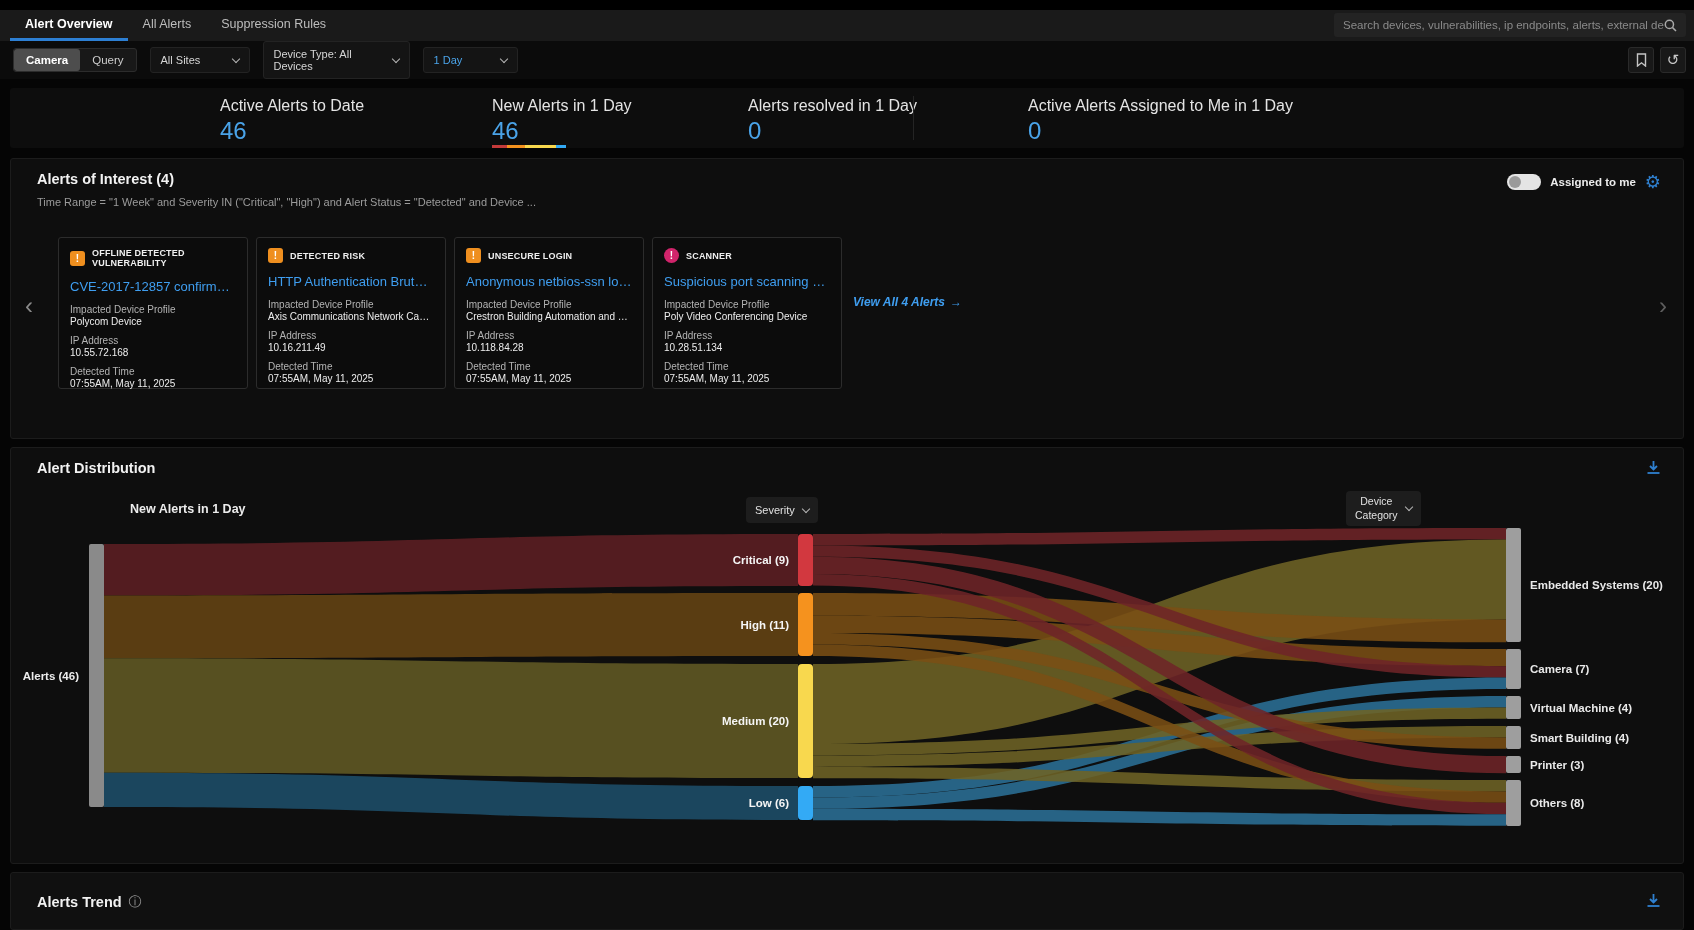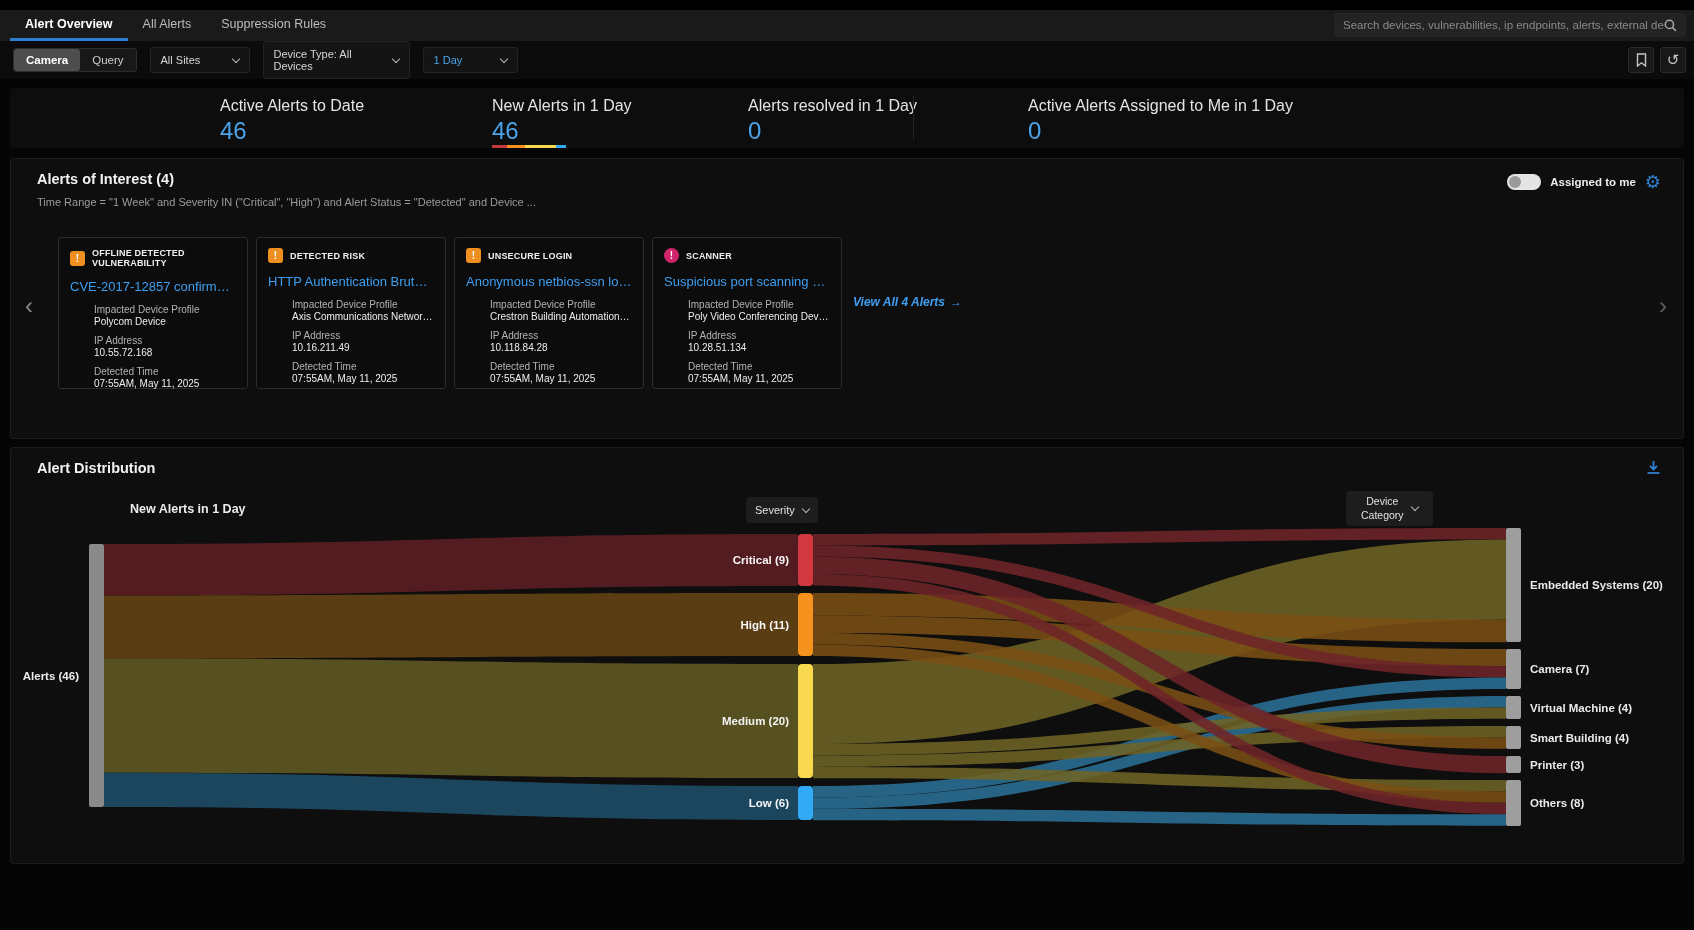--- a/index.html
+++ b/index.html
@@ -49,35 +49,35 @@
   .toggle .knob { position:absolute; left:2px; top:2px; width:12px; height:12px; border-radius:50%; background:#9a9a9a; }
   .toggle-lbl { font-size:11.5px; font-weight:bold; color:#ececec; }
   .gear { color:#2f80d0; font-size:18px; line-height:1; cursor:pointer; }
   .cards { position:absolute; left:47px; top:78px; display:flex; gap:8px; }
   .acard { width:190px; height:152px; background:#0c0c0c; border:1px solid #2c2c2c; border-radius:3px; padding:10px 11px; cursor:pointer; }
   .tagrow { display:flex; align-items:center; gap:7px; }
   .sq { width:15px; height:15px; border-radius:3px; background:#ef8f1f; color:#fff; font-size:10px; font-weight:bold; display:flex; align-items:center; justify-content:center; flex:none; }
   .circ { width:15px; height:15px; border-radius:50%; background:#d1246b; color:#fff; font-size:10px; font-weight:bold; display:flex; align-items:center; justify-content:center; flex:none; }
   .tag { font-size:9px; font-weight:bold; color:#efefef; letter-spacing:.2px; }
   .acard .atitle { margin-top:11px; font-size:13px; color:#3f9ef0; white-space:nowrap; overflow:hidden; text-overflow:ellipsis; }
-  .kv { margin-top:8px;margin-left:24px; }
+  .kv { margin-top:8px; }
   .kv .k { font-size:10px; color:#b3b3b3; }
   .kv .v { font-size:10px; color:#ededed; margin-top:1px; white-space:nowrap; overflow:hidden; text-overflow:ellipsis; }
   .kv.first { margin-top:10px; }
   .viewall { position:absolute; left:842px; top:136px; font-size:12px; font-weight:bold; color:#3f9ef0; cursor:pointer; display:flex; align-items:center; gap:5px;font-style:italic; }
   .chevL { position:absolute; left:14px; top:133px; color:#8a8a8a; font-size:24px; cursor:pointer; }
   .chevR { position:absolute; right:16px; top:133px; color:#5e5e5e; font-size:24px; cursor:pointer; }
 
   
   .dist { position:absolute; top:447px; left:10px; right:10px; height:417px; background:#0e0e0e; border:1px solid #1c1c1c; border-radius:3px; }
   .dist-title { position:absolute; left:26px; top:12px; font-size:14.5px; font-weight:bold; color:#f2f2f2; z-index:2; }
   .dlbtn { position:absolute; right:22px; top:12px; z-index:2; cursor:pointer; }
   .flow-label { position:absolute; left:119px; top:54px; font-size:12.5px; font-weight:bold; color:#ececec; z-index:2; }
   .dd-sev { position:absolute; left:735px; top:49px; background:#1d1d1d; border-radius:4px; padding:7px 9px; font-size:11px; color:#e0e0e0; display:flex; align-items:center; z-index:2; cursor:pointer; }
-  .dd-cat { position:absolute; left:1335px; top:43px; background:#1d1d1d; border-radius:4px; padding:4px 15px; font-size:10.5px; line-height:1.3; color:#e0e0e0; display:flex; align-items:center; text-align:center; z-index:2; cursor:pointer; }
+  .dd-cat { position:absolute; left:1335px; top:43px; background:#1d1d1d; border-radius:4px; padding:4px 9px; font-size:10.5px; line-height:1.3; color:#e0e0e0; display:flex; align-items:center; text-align:center; z-index:2; cursor:pointer; }
   #sankey-svg { position:absolute; left:0; top:0; z-index:1; pointer-events:none; }
 
   
   .trend { position:absolute; top:872px; left:10px; right:10px; height:58px; background:#101010; border:1px solid #1c1c1c; border-radius:3px; }
   .trend-title { position:absolute; left:26px; top:20px; font-size:14.5px; font-weight:bold; color:#f2f2f2; display:flex; align-items:center; gap:7px; }
   .info { color:#9a9a9a; font-size:13px; font-weight:normal; cursor:pointer; }
   .trend .dlbtn { top:20px; }
 </style>
 </head>
 <body>
@@ -309,13 +309,25 @@
         <text x="778" y="359" text-anchor="end" fill="#f5f5f5" font-size="11.5" font-weight="bold" font-family="Liberation Sans, sans-serif">Low  (6)</text>
         <text x="1519" y="141" text-anchor="start" fill="#e9e9e9" font-size="11.5" font-weight="bold" font-family="Liberation Sans, sans-serif">Embedded Systems  (20)</text>
         <text x="1519" y="225" text-anchor="start" fill="#e9e9e9" font-size="11.5" font-weight="bold" font-family="Liberation Sans, sans-serif">Camera  (7)</text>
         <text x="1519" y="263.5" text-anchor="start" fill="#e9e9e9" font-size="11.5" font-weight="bold" font-family="Liberation Sans, sans-serif">Virtual Machine  (4)</text>
         <text x="1519" y="293.5" text-anchor="start" fill="#e9e9e9" font-size="11.5" font-weight="bold" font-family="Liberation Sans, sans-serif">Smart Building  (4)</text>
         <text x="1519" y="320.5" text-anchor="start" fill="#e9e9e9" font-size="11.5" font-weight="bold" font-family="Liberation Sans, sans-serif">Printer  (3)</text>
         <text x="1519" y="359" text-anchor="start" fill="#e9e9e9" font-size="11.5" font-weight="bold" font-family="Liberation Sans, sans-serif">Others  (8)</text>
       </svg>
   </section>
 
+  <section class="trend">
+    <div class="trend-title">
+      <span>Alerts Trend</span>
+      <span class="info">ⓘ</span>
+    </div>
+    <div class="dlbtn">
+      <svg width="15" height="15" viewBox="0 0 15 15">
+          <path d="M7.5 1v8M4 6l3.5 3.5L11 6" fill="none" stroke="#2f80d0" stroke-width="1.8"></path>
+          <path d="M1.5 13h12" stroke="#2f80d0" stroke-width="1.8"></path>
+        </svg>
+    </div>
+  </section>
 </div>
 
 </body></html>

